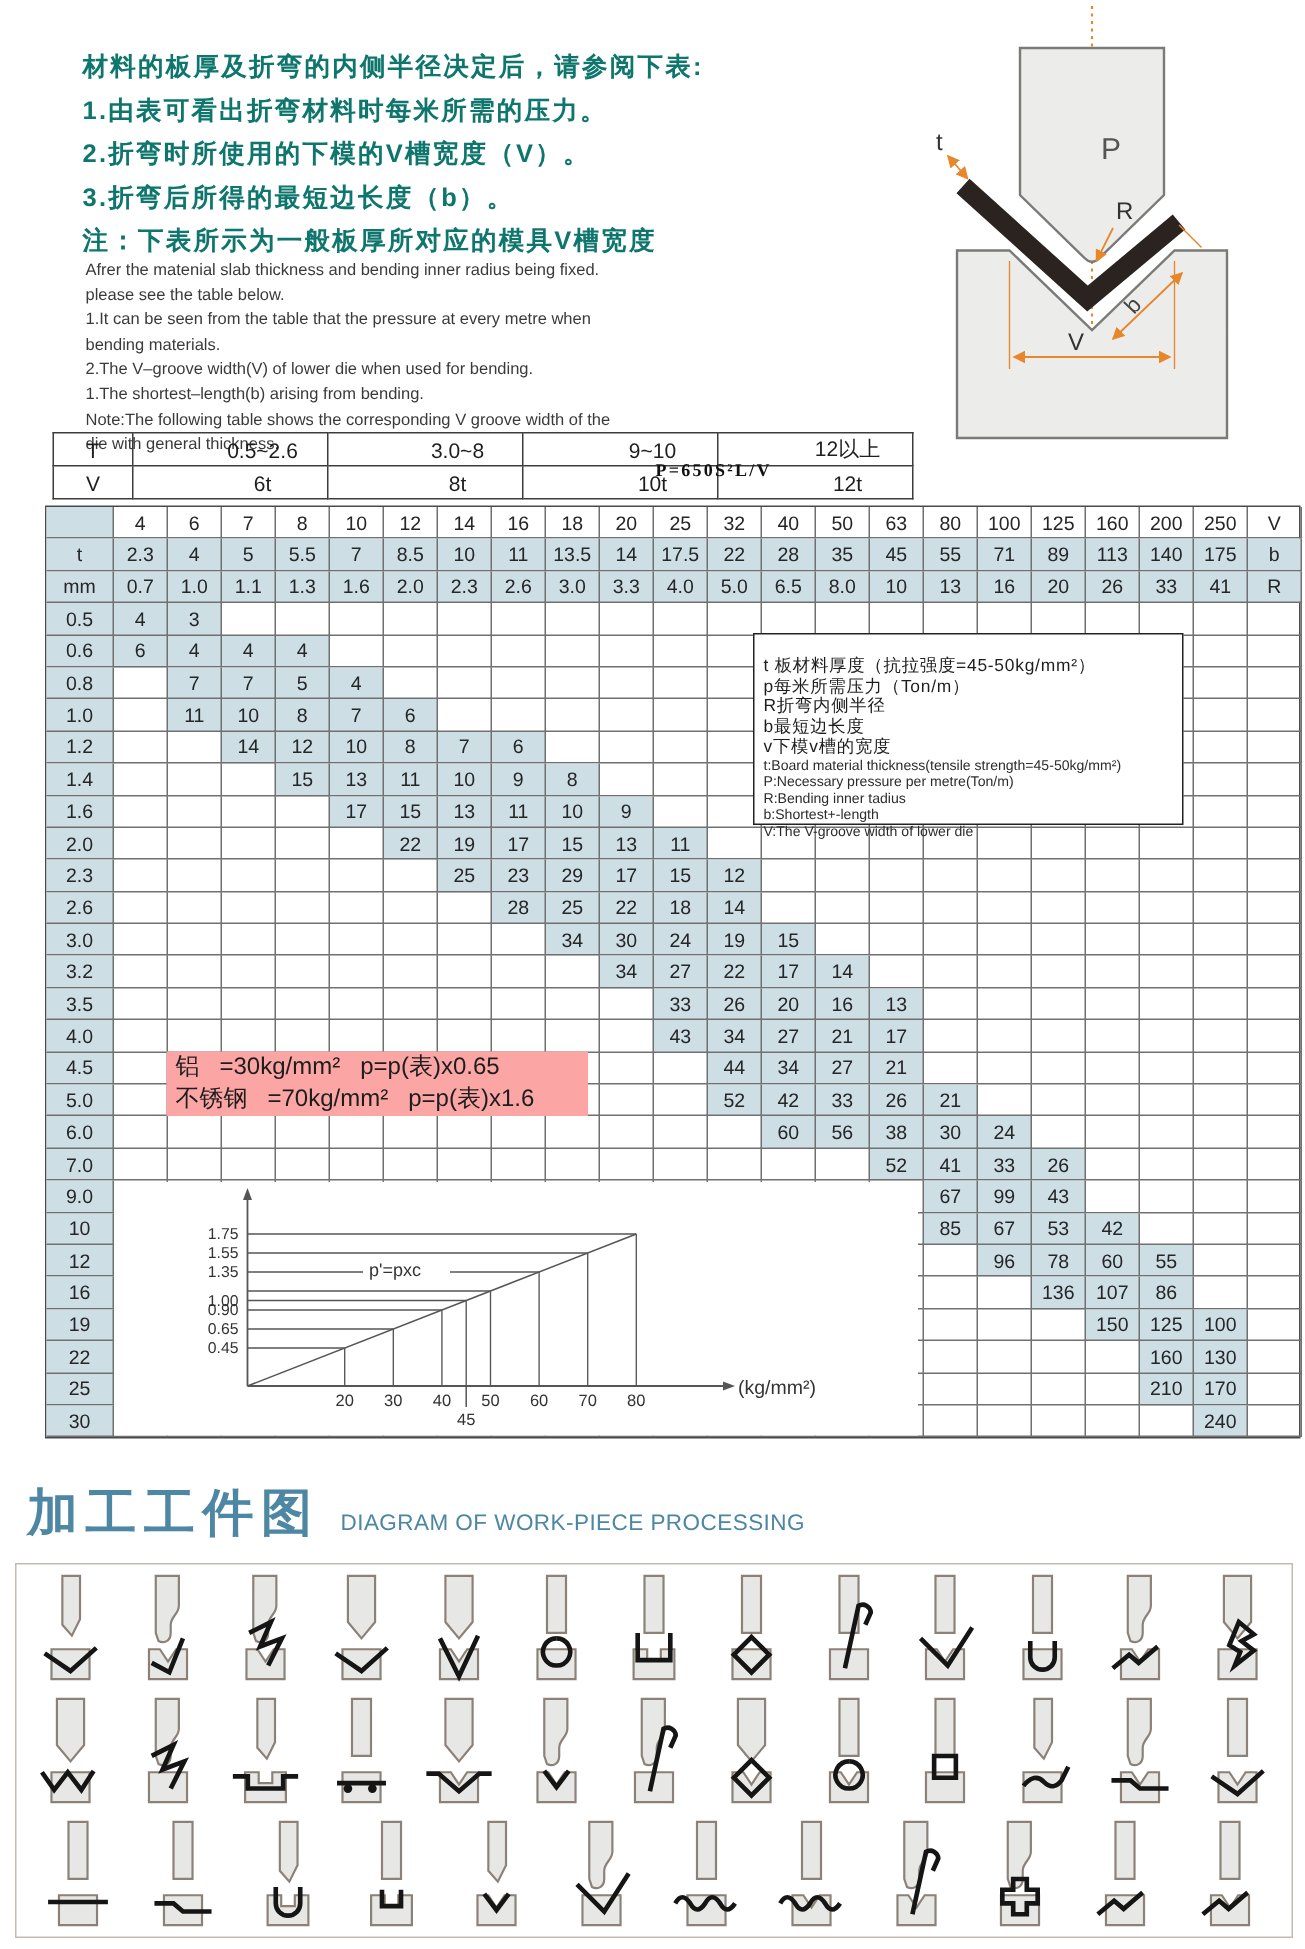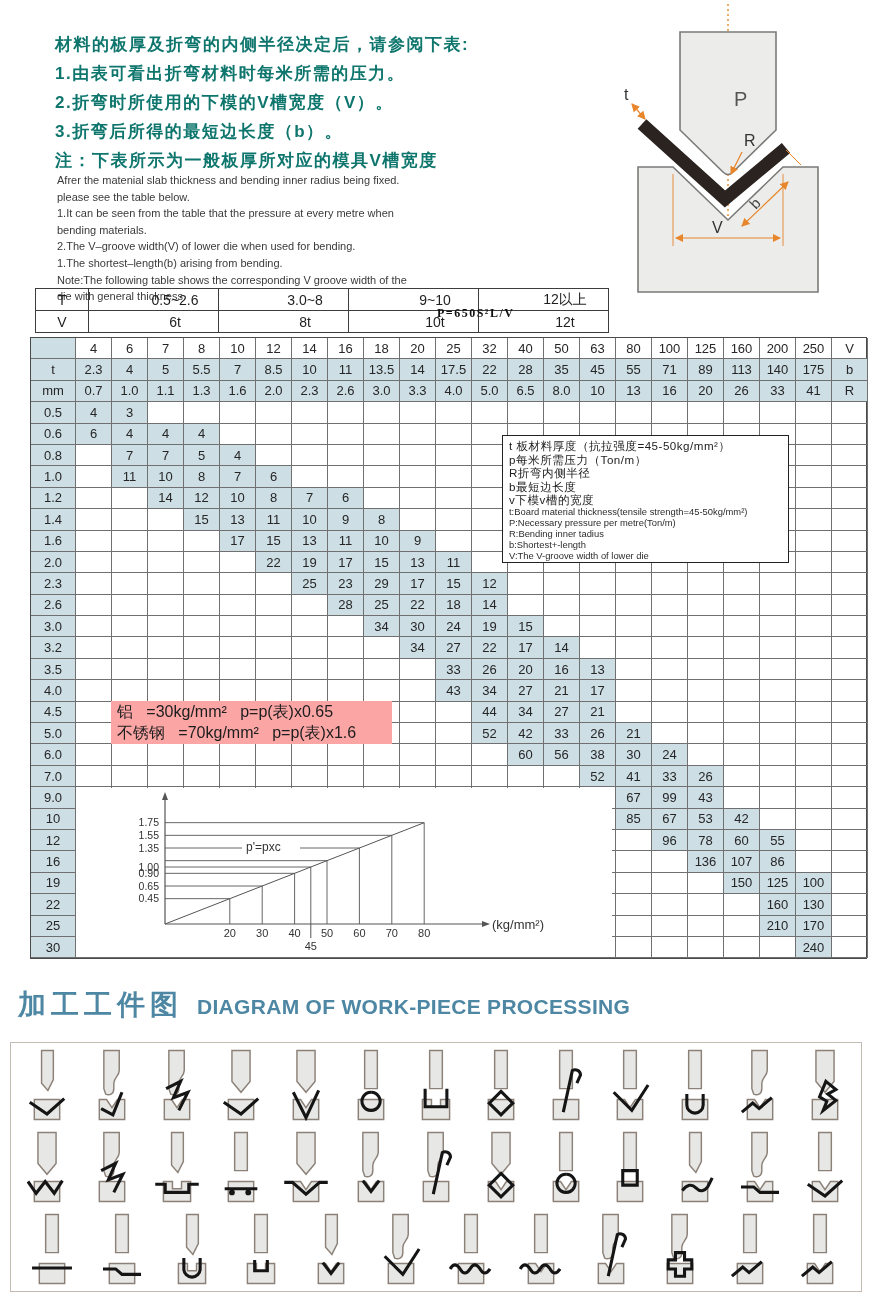--- a/index.html
+++ b/index.html
@@ -25,34 +25,34 @@
   
   .mtable-wrap{position:absolute;left:30px;top:337px;width:837px;height:622px;}
   .mgrid{position:absolute;left:0;top:0;display:grid;width:837px;height:622px;
          grid-template-columns:45px repeat(21,36px) 36px;grid-auto-rows:21.4px;
          border:1.5px solid #4a4a4a;background:#fff;box-sizing:border-box;}
   .mc{border-right:1px solid #707070;border-bottom:1px solid #707070;
       display:flex;align-items:center;justify-content:center;
       font-size:13px;color:#262626;overflow:hidden;}
   .shaded{background:#cddee5;}
 
-  .notes-box{position:absolute;left:472px;top:98px;width:287px;height:128px;background:#fff;
-             border:1px solid #222;z-index:3;box-sizing:border-box;padding:3px 6px;}
+  .notes-box{position:absolute;left:472px;top:85px;width:287px;height:128px;background:#fff;
+             border:1px solid #222;z-index:3;box-sizing:border-box;padding:14px 6px;}
   .nb-zh{font-size:11.6px;line-height:13.6px;color:#1d1d1d;letter-spacing:0.5px;}
   .nb-en{font-size:9.4px;line-height:10.9px;color:#2c2c2c;}
 
   .mat-note{position:absolute;left:81px;top:364px;width:281px;height:43px;background:#fca5a5;z-index:3;
             font-size:16px;line-height:21.4px;color:#1d1d1d;white-space:pre;padding-left:6px;box-sizing:border-box;}
 
   .chart-box{position:absolute;left:46px;top:451px;width:536px;height:169px;background:#fff;z-index:3;}
 
   
   .section-title{position:absolute;left:18px;top:986px;display:flex;align-items:baseline;gap:14px;color:#4d87a3;}
-  .st-zh{font-size:28px;font-weight:700;letter-spacing:5px;}
-  .st-en{font-size:21px;font-weight:700;letter-spacing:0.3px;}
+  .st-zh{font-size:34px;font-weight:700;letter-spacing:5px;}
+  .st-en{font-size:15px;font-weight:400;letter-spacing:0.3px;}
 
   .wp-box{position:absolute;left:10px;top:1042px;width:852px;height:250px;border:1.5px solid #c3bbb2;
           box-sizing:border-box;display:flex;flex-direction:column;justify-content:space-evenly;background:#fff;}
   .wp-row{display:flex;justify-content:space-evenly;align-items:flex-end;}
   .wp-cell{display:block;}
 </style>
 </head>
 <body>
 
 <div class="page">

